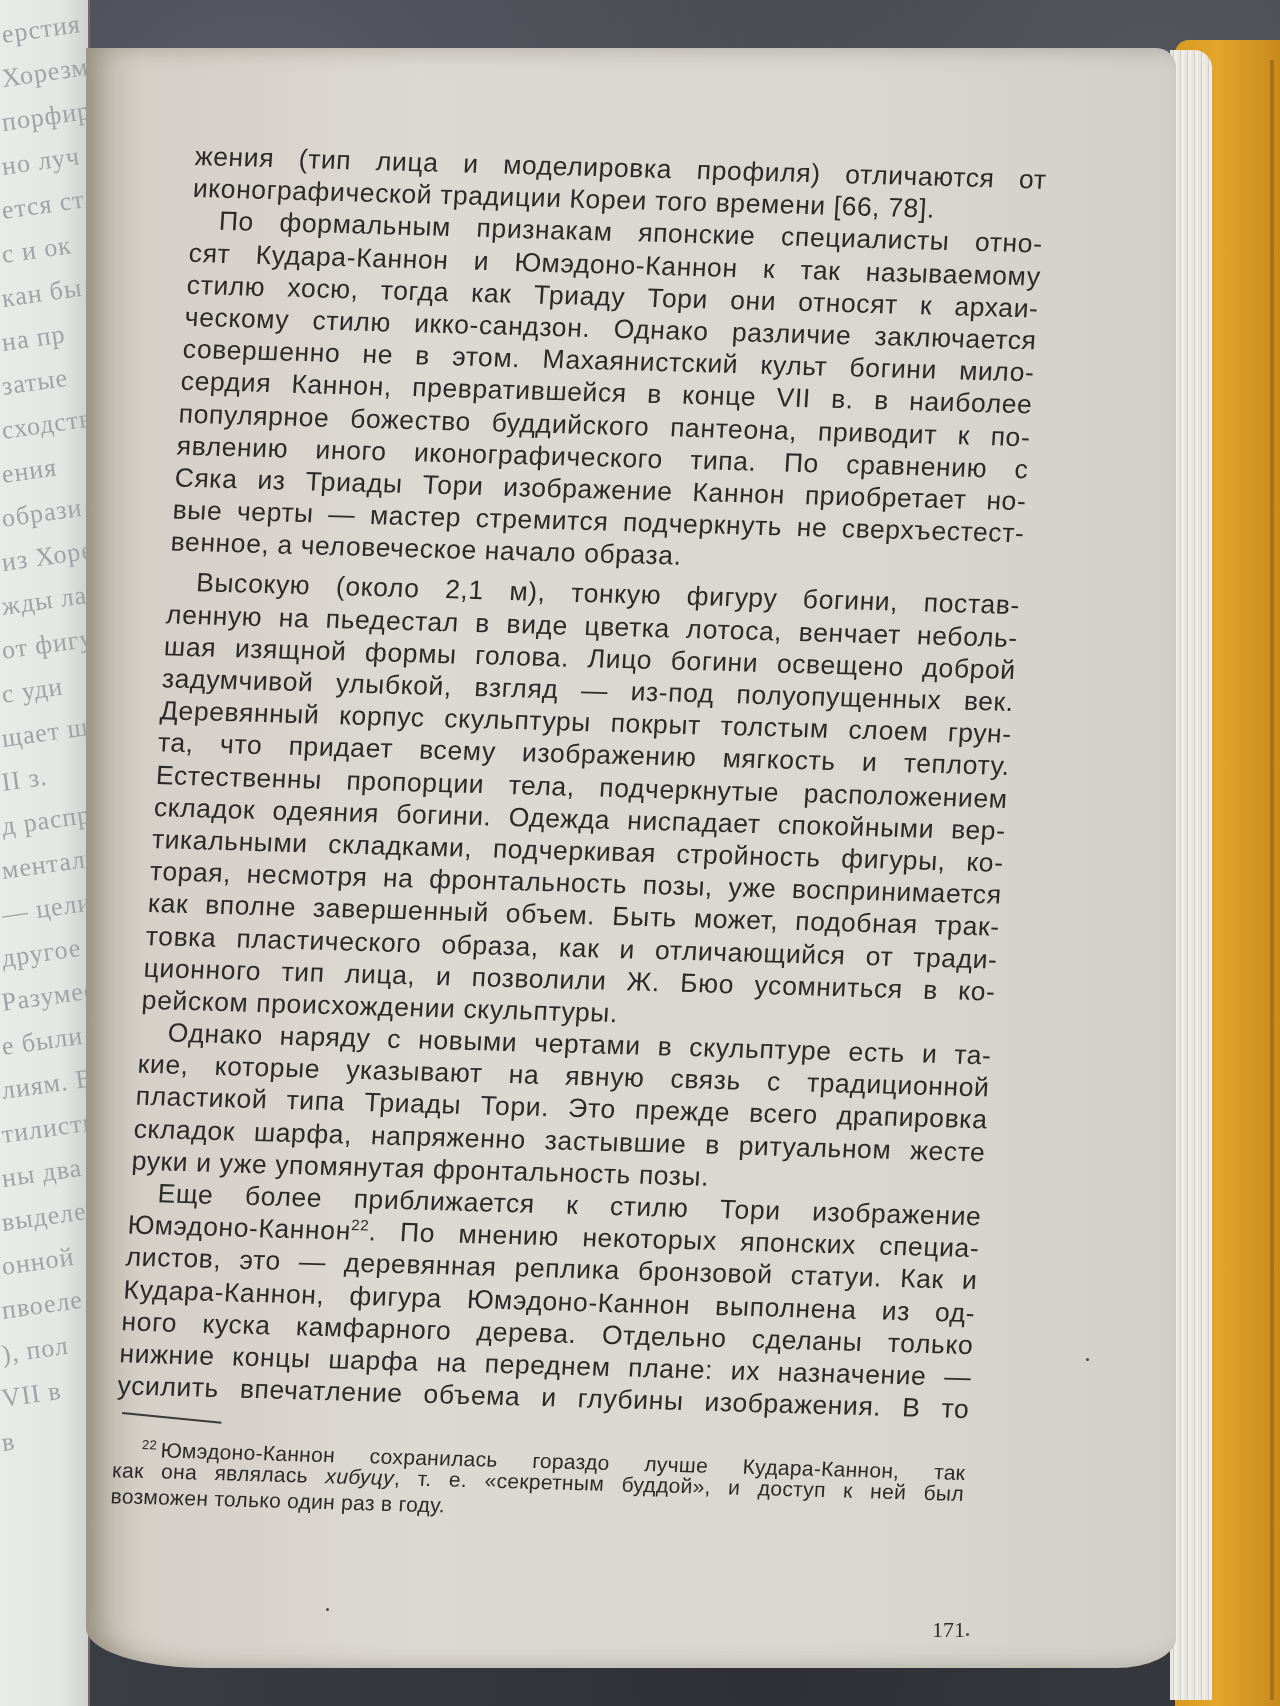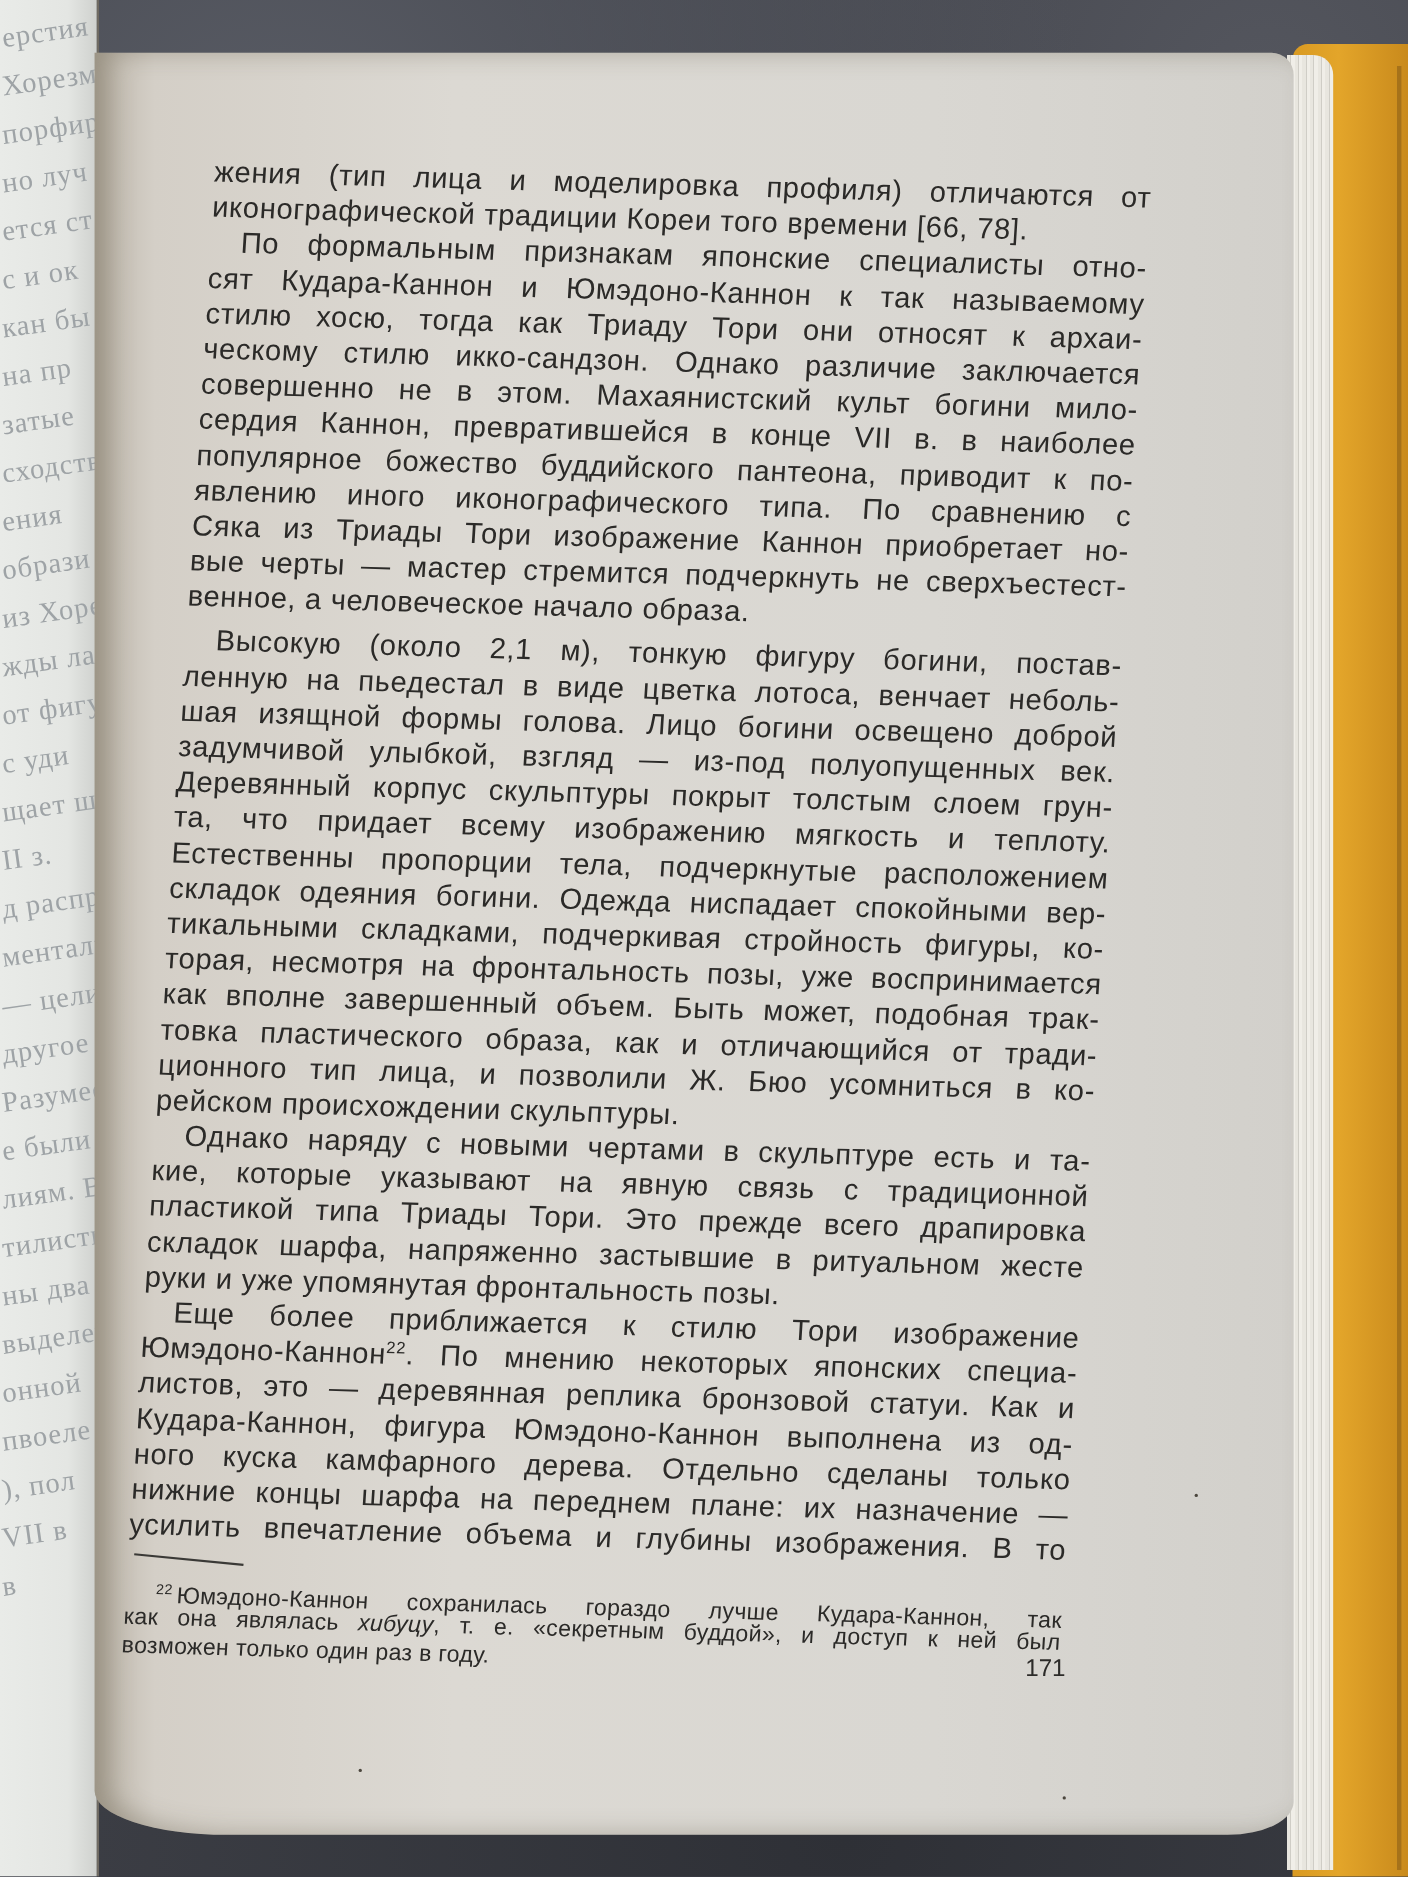--- a/index.html
+++ b/index.html
@@ -130,24 +130,24 @@
       margin-right: 4px;
     }
     .sup {
       font-size: 15px;
       vertical-align: super;
       line-height: 0;
     }
     .page-number {
       position: absolute;
       left: 846px;
-      top: 1456px;
+      top: 1569px;
       font-size: 22px;
       color: #2c2b29;
-      font-family: Liberation Sans, sans-serif;
+      font-family: Liberation Serif, serif;
     }
     .speck {
       position: absolute;
       width: 3px;
       height: 3px;
       border-radius: 50%;
       background: #4b463d;
     }
   </style>
 </head>

